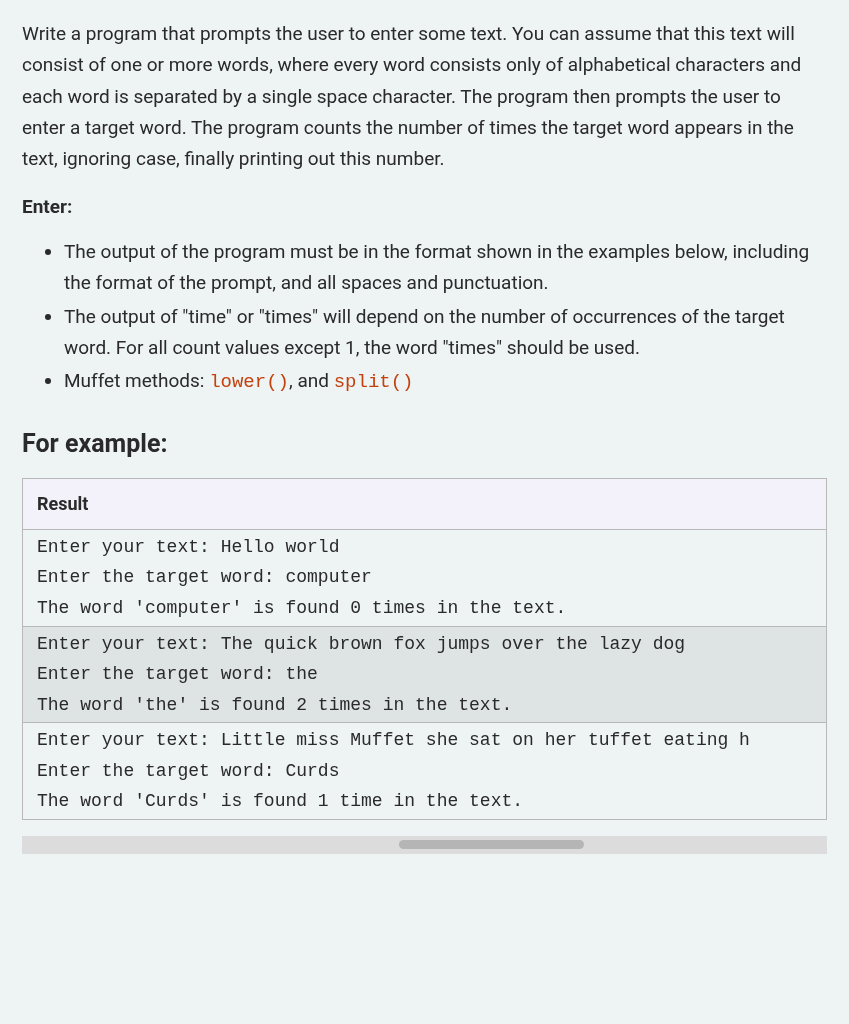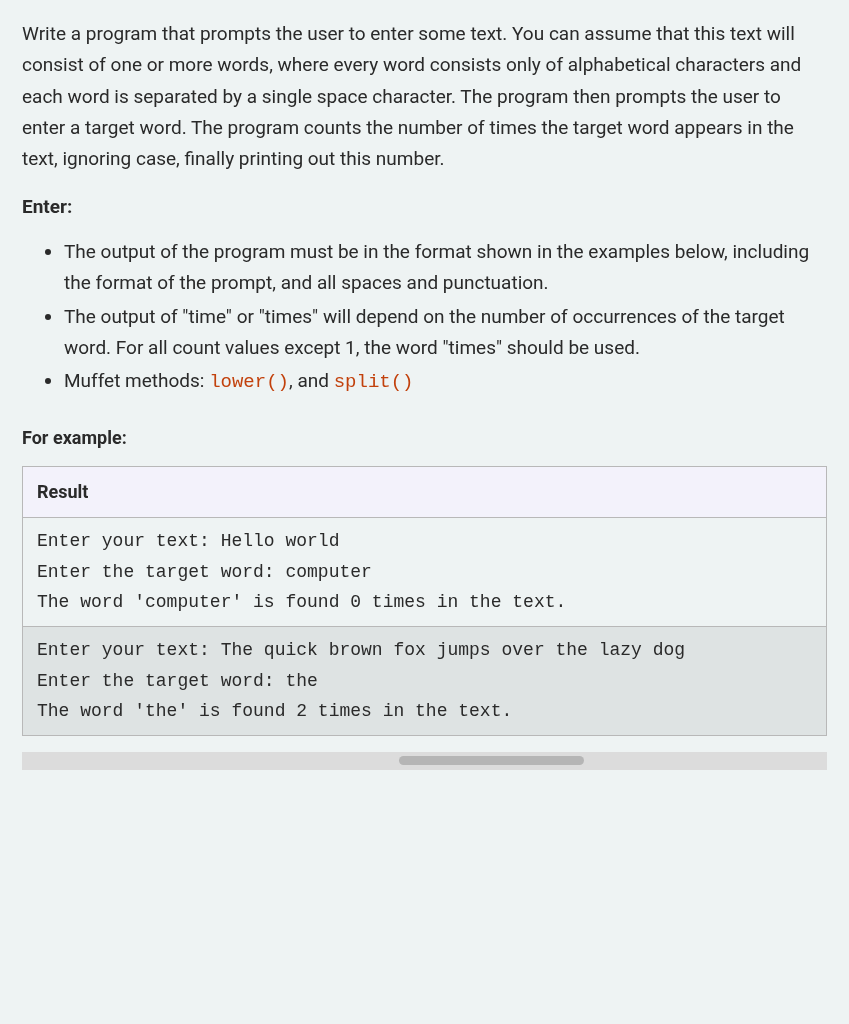--- a/index.html
+++ b/index.html
@@ -33,39 +33,39 @@
       margin-bottom: 2px;
     }
     code.inline {
       font-family: 'Courier New', Courier, monospace;
       font-size: 19px;
       color: #c2410c;
     }
     .example-heading {
       font-weight: 700;
       margin-bottom: 14px;
-      font-size: 18px;
+      font-size: 25px;
     }
     table.example {
       width: 100%;
       border-collapse: collapse;
       table-layout: fixed;
       border-radius: 25px;
     }
     table.example th {
       text-align: left;
       font-weight: 700;
       padding: 10px 14px;
       border: 1px solid #b8b8b8;
       background-color: #f3f2fb;
       font-size: 18px;
     }
     table.example td {
       border: 1px solid #b8b8b8;
-      padding: 8px 14px;
+      padding: 2px 14px;
       font-family: 'Courier New', Courier, monospace;
       font-size: 18px;
       white-space: pre;
       overflow: hidden;
       line-height: 1.7;
       color: #2a2a2a;
     }
     table.example tbody tr:nth-child(1) td {
       background-color: #eef3f3;
     }
@@ -118,18 +118,23 @@
     <tr>
       <td>Enter your text: Hello world
 Enter the target word: computer
 The word 'computer' is found 0 times in the text.</td>
     </tr>
     <tr>
       <td>Enter your text: The quick brown fox jumps over the lazy dog
 Enter the target word: the
 The word 'the' is found 2 times in the text.</td>
     </tr>
+    <tr>
+      <td>Enter your text: Little miss Muffet she sat on her tuffet eating h
+Enter the target word: Curds
+The word 'Curds' is found 1 time in the text.</td>
+    </tr>
   </tbody>
 </table>
 
 <div class="scrollbar-area">
   <div class="scrollbar-thumb"></div>
 </div>
 
 </body></html>

